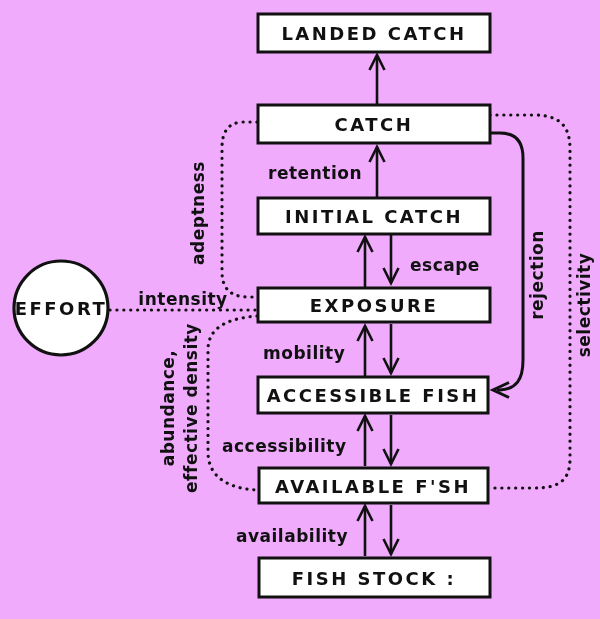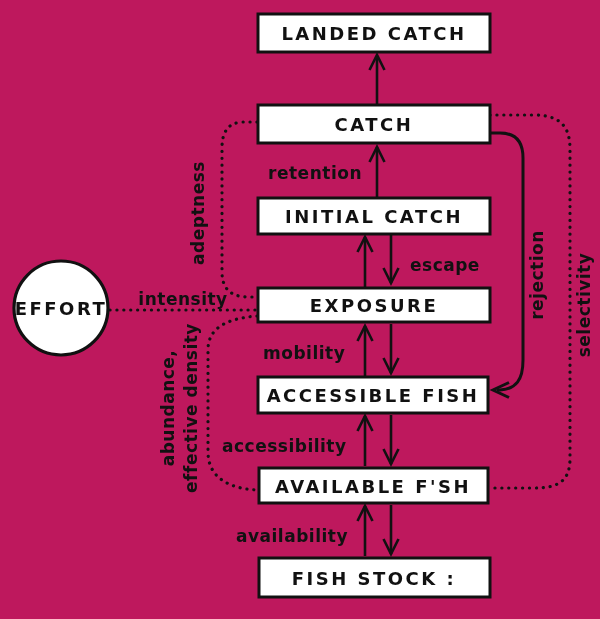--- a/index.html
+++ b/index.html
@@ -1,17 +1,17 @@
 <!DOCTYPE html>
 <html><head>
 <meta charset="utf-8">
 <style>
   html,body{margin:0;padding:0;background:#ffffff;}
   body{width:600px;height:619px;overflow:hidden;}
-  .stage{position:relative;width:600px;height:619px;background:#be185d;}
+  .stage{position:relative;width:600px;height:619px;background:#f0abfc;}
   svg{display:block;}
   text{font-family:"DejaVu Sans","Liberation Sans",sans-serif;fill:#111111;}
   .box-label{font-size:18px;font-weight:bold;letter-spacing:2.5px;}
   .edge-label{font-size:17px;font-weight:bold;letter-spacing:0.5px;}
   .node-rect{fill:#ffffff;stroke:#111111;stroke-width:3;}
   .solid{stroke:#111111;stroke-width:2.6;fill:none;}
   .thick{stroke:#111111;stroke-width:3;fill:none;}
   .dotted{stroke:#111111;stroke-width:3.2;fill:none;stroke-linecap:round;stroke-dasharray:0.1 6.8;}
 </style>
 </head>

